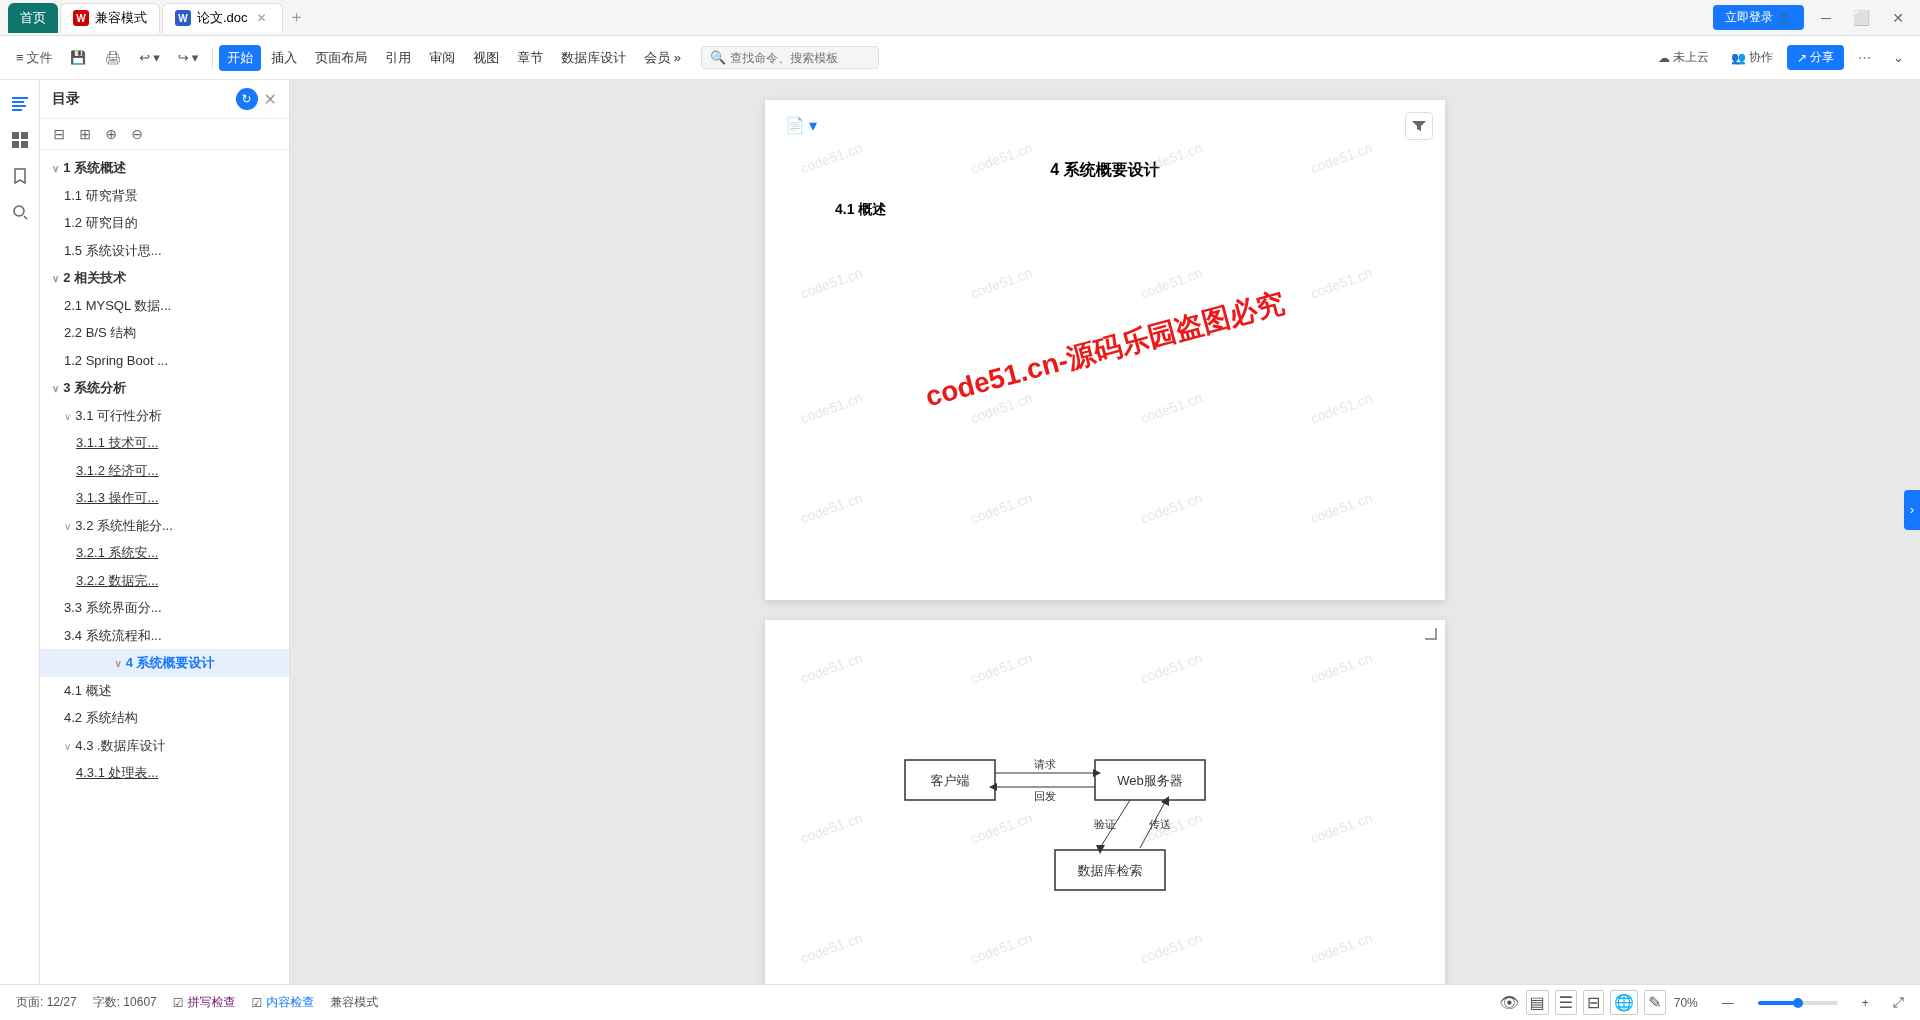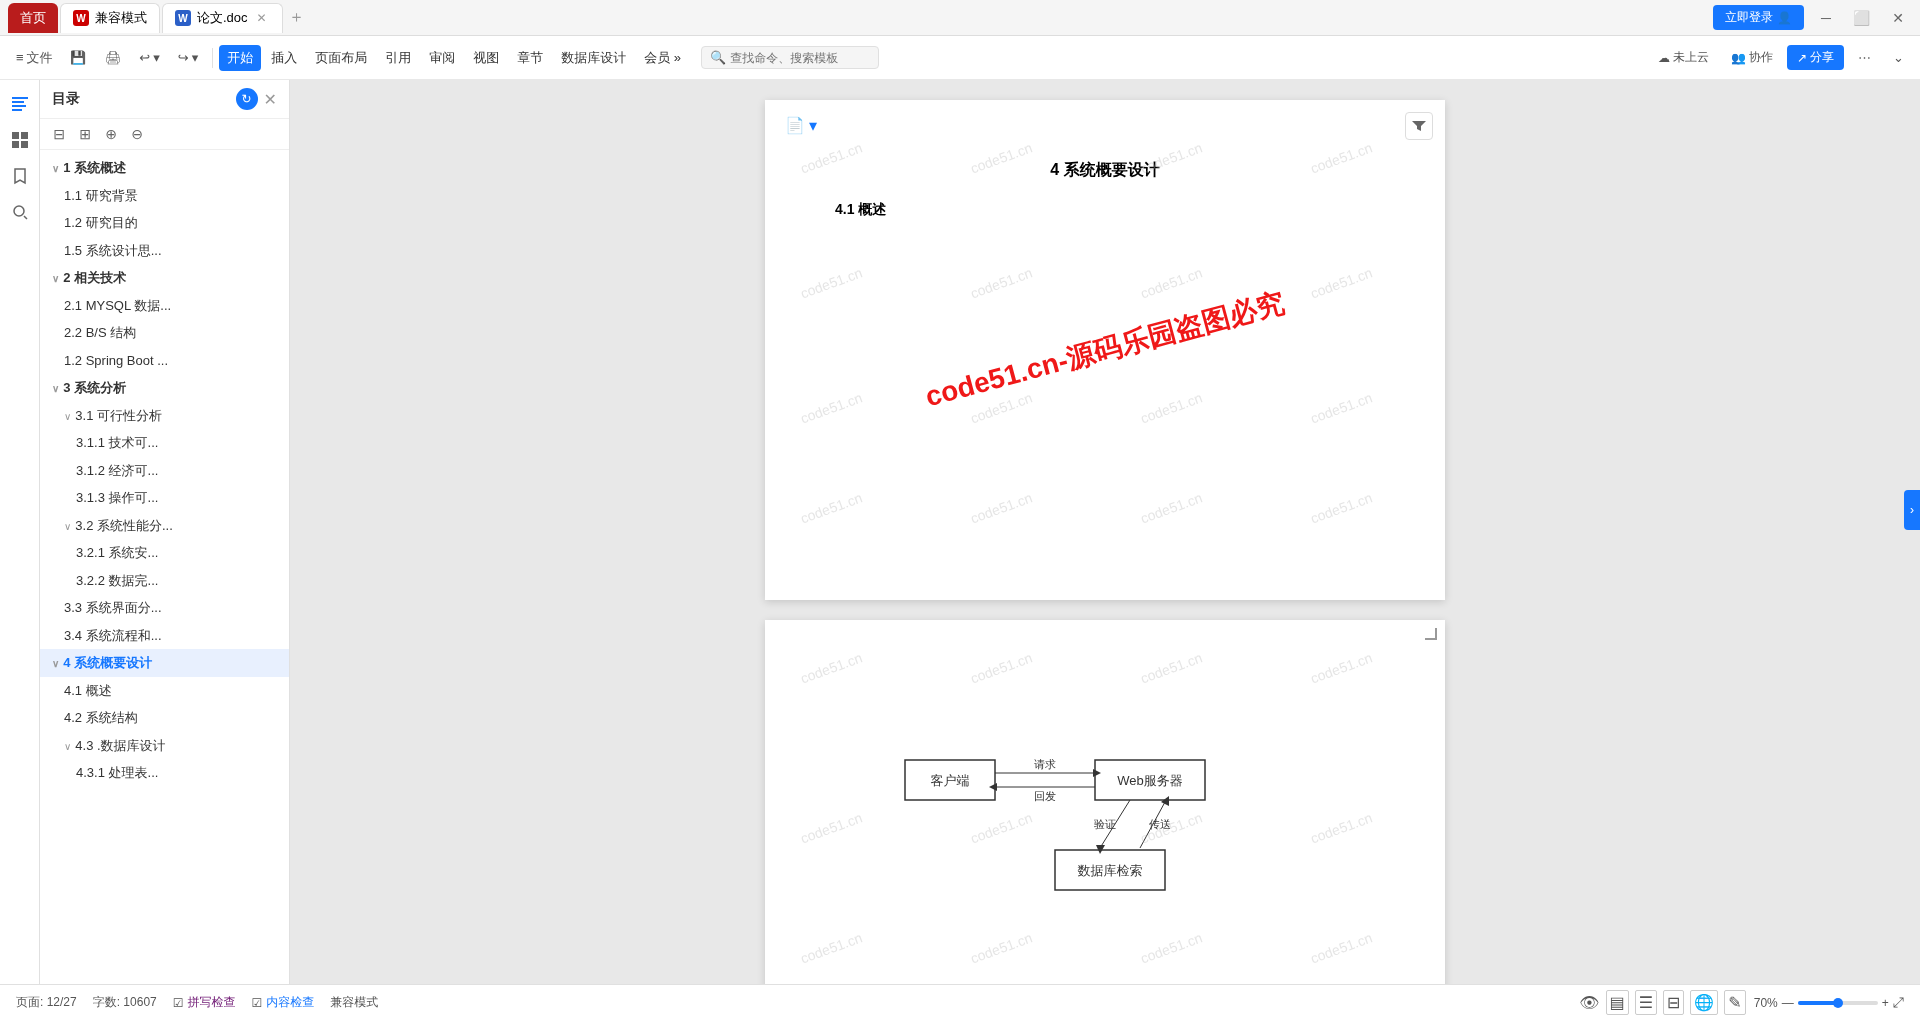--- a/index.html
+++ b/index.html
@@ -4,21 +4,21 @@
   <style>
     * { box-sizing: border-box; margin: 0; padding: 0; }
     body { font-family: 'Microsoft YaHei', 'PingFang SC', sans-serif; font-size: 13px; background: #f0f0f0; overflow: hidden; width: 1920px; height: 1020px; }
 
     
     .titlebar {
       display: flex; align-items: center; height: 36px; background: #f5f5f5; border-bottom: 1px solid #ddd; padding: 0 8px; gap: 2px;
     }
     .tab { display: flex; align-items: center; height: 30px; padding: 0 12px; border-radius: 6px 6px 0 0; font-size: 13px; cursor: pointer; gap: 6px; }
     .tab.active { background: #fff; border: 1px solid #ddd; border-bottom: none; }
-    .tab.blue-active { background: #b91c1c; color: #fff; border: none; }
+    .tab.blue-active { background: #0f766e; color: #fff; border: none; }
     .tab-icon { width: 16px; height: 16px; border-radius: 3px; display: inline-flex; align-items: center; justify-content: center; font-size: 11px; }
     .tab-icon.wps { background: #c00; color: #fff; font-weight: bold; font-size: 10px; }
     .tab-icon.word { background: #2b5fc7; color: #fff; font-weight: bold; font-size: 10px; }
     .tab-close { width: 16px; height: 16px; display: flex; align-items: center; justify-content: center; border-radius: 3px; font-size: 12px; color: #999; }
     .tab-add { width: 24px; height: 24px; display: flex; align-items: center; justify-content: center; border-radius: 4px; font-size: 16px; color: #999; cursor: pointer; }
     .titlebar-spacer { flex: 1; }
     .titlebar-controls { display: flex; align-items: center; gap: 8px; }
     .login-btn { background: #1677ff; color: #fff; border: none; border-radius: 4px; padding: 4px 12px; font-size: 12px; cursor: pointer; display: flex; align-items: center; gap: 4px; }
     .window-btn { width: 28px; height: 28px; display: flex; align-items: center; justify-content: center; border-radius: 4px; cursor: pointer; font-size: 14px; color: #666; }
 
@@ -43,24 +43,24 @@
     
     .left-panel { width: 250px; background: #fff; border-right: 1px solid #e0e0e0; display: flex; flex-direction: column; }
     .panel-header { display: flex; align-items: center; justify-content: space-between; padding: 8px 12px; border-bottom: 1px solid #eee; }
     .panel-title { font-size: 14px; font-weight: bold; color: #333; }
     .panel-close { cursor: pointer; color: #999; font-size: 16px; }
     .panel-toolbar { display: flex; align-items: center; gap: 4px; padding: 4px 8px; border-bottom: 1px solid #eee; }
     .panel-tool-btn { width: 22px; height: 22px; display: flex; align-items: center; justify-content: center; border-radius: 3px; cursor: pointer; color: #666; font-size: 14px; }
     .blue-circle { width: 22px; height: 22px; background: #1677ff; border-radius: 50%; display: flex; align-items: center; justify-content: center; color: #fff; font-size: 12px; cursor: pointer; }
     .outline-list { flex: 1; overflow-y: auto; padding: 4px 0; }
     .outline-item { padding: 4px 12px; cursor: pointer; font-size: 13px; color: #333; line-height: 1.5; }
-    .outline-item.active { background: #e8f0fe; color: #1677ff; }
+    .outline-item.active { background: #e8f0fe; color: #1677ff; text-align: center; }
     .outline-item.h1 { font-weight: bold; padding-left: 12px; }
     .outline-item.h2 { padding-left: 24px; }
-    .outline-item.h3 { padding-left: 36px; }
+    .outline-item.h3 { padding-left: 36px; text-decoration: underline; }
     .outline-toggle { margin-right: 4px; color: #999; font-size: 10px; }
 
     
     .icon-sidebar { width: 40px; background: #fff; border-right: 1px solid #e0e0e0; display: flex; flex-direction: column; align-items: center; padding-top: 8px; gap: 4px; }
     .sidebar-icon { width: 32px; height: 32px; display: flex; align-items: center; justify-content: center; border-radius: 4px; cursor: pointer; color: #666; font-size: 18px; }
     .sidebar-icon.active { color: #1677ff; }
 
     
     .doc-area { flex: 1; background: #e8e8e8; overflow-y: auto; position: relative; }
     .doc-page { background: #fff; margin: 20px auto; width: 680px; min-height: 500px; box-shadow: 0 2px 8px rgba(0,0,0,0.15); padding: 60px 70px; position: relative; }
@@ -75,21 +75,21 @@
     .doc-page2 { background: #fff; margin: 0 auto 20px auto; width: 680px; min-height: 400px; box-shadow: 0 2px 8px rgba(0,0,0,0.15); padding: 40px 70px; position: relative; }
     .diagram-title { text-align: center; font-size: 14px; font-weight: bold; margin-bottom: 20px; }
     .diagram-container { display: flex; align-items: center; justify-content: center; padding: 20px; }
 
     
     .right-collapse { position: absolute; right: 0; top: 50%; transform: translateY(-50%); background: #1677ff; color: #fff; width: 16px; height: 40px; display: flex; align-items: center; justify-content: center; border-radius: 4px 0 0 4px; cursor: pointer; font-size: 12px; z-index: 10; }
 
     
     .statusbar { height: 36px; background: #fff; border-top: 1px solid #e0e0e0; display: flex; align-items: center; padding: 0 16px; gap: 16px; font-size: 12px; color: #555; }
     .statusbar-right { margin-left: auto; display: flex; align-items: center; gap: 8px; }
-    .zoom-control { display: flex; align-items: center; gap: 0; }
+    .zoom-control { display: flex; align-items: center; gap: 20px; }
 
     
     .diagram-svg { border: none; }
 
     
     .doc-area::-webkit-scrollbar { width: 8px; }
     .doc-area::-webkit-scrollbar-track { background: #e0e0e0; }
     .doc-area::-webkit-scrollbar-thumb { background: #bbb; border-radius: 4px; }
 
     

